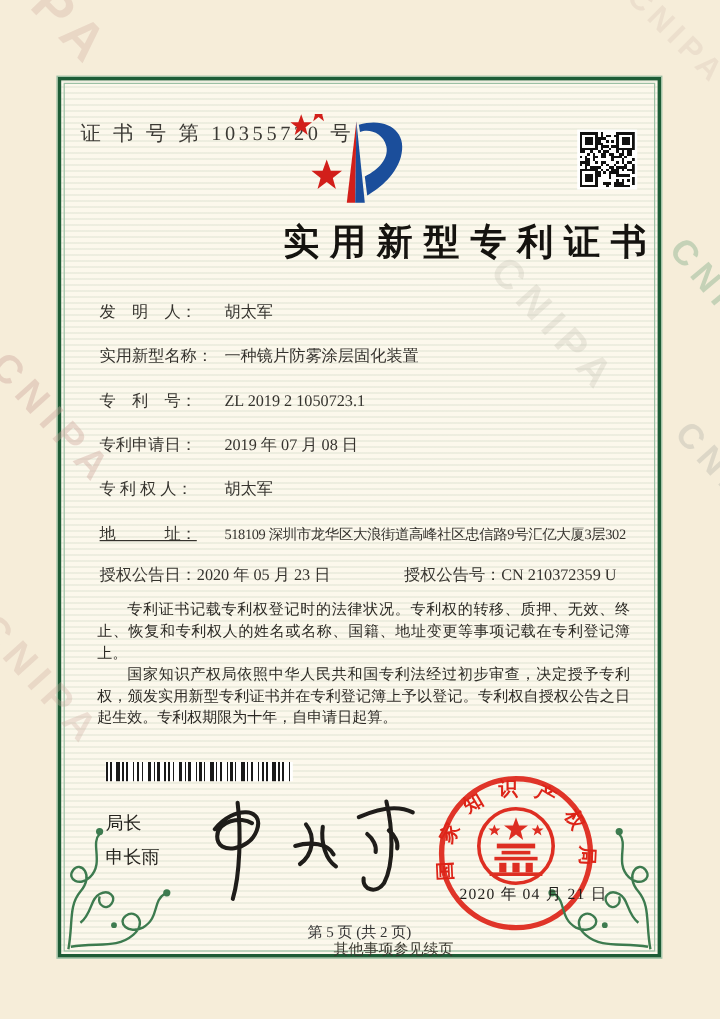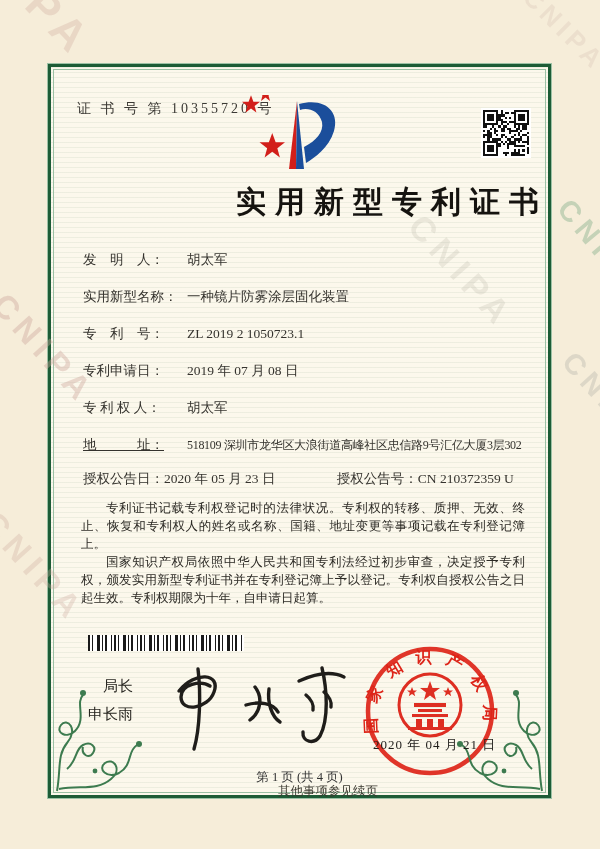--- a/index.html
+++ b/index.html
@@ -17,21 +17,21 @@
     position:absolute;left:48px;top:64px;width:497px;height:728px;
     border:3px solid #1d5c36;outline:1px solid #9cc1a5;z-index:2;
     background:
       repeating-linear-gradient(180deg, rgba(139,168,138,0.13) 0 1px, rgba(0,0,0,0) 1px 5px),
       #fcf8ec;
   }
   .cert-inner{
     position:absolute;left:2px;top:2px;right:2px;bottom:2px;
     border:1px solid #9cc1a5;
   }
-  .certno{position:absolute;left:26px;top:33px;font-size:14px;letter-spacing:3px;color:#3c3a35;}
+  .certno{position:absolute;left:16px;top:33px;font-size:17px;letter-spacing:3px;color:#3c3a35;}
   .logo{position:absolute;left:185px;top:28px;width:130px;height:84px;}
   .qr{position:absolute;left:430px;top:41px;width:46px;height:46px;background:#fff;padding:2px;}
   .title{
     position:absolute;left:0;top:115px;width:100%;text-align:right;
     font-size:30px;font-weight:bold;letter-spacing:9px;color:#15130f;
   }
   .fields{position:absolute;left:32px;top:184px;width:440px;font-size:13.5px;color:#35332e;}
   .frow{height:37px;white-space:nowrap;}
   .frow .lab{display:inline-block;min-width:104px;}
   .frow.addr{height:34px;font-size:12px;letter-spacing:-0.3px;}
@@ -43,26 +43,26 @@
     font-size:12.5px;line-height:18px;color:#2c2a25;text-align:justify;
   }
   .paras p{margin:0;text-indent:2em;}
   .barcode{
     position:absolute;left:37px;top:568px;width:156px;height:16px;
     background:repeating-linear-gradient(90deg,
       #191919 0 2px,#fff 2px 4px,#191919 4px 5px,#fff 5px 9px,
       #191919 9px 12px,#fff 12px 14px,#191919 14px 15px,#fff 15px 17px,
       #191919 17px 19px,#fff 19px 23px,#191919 23px 24px,#fff 24px 26px);
   }
-  .signer{position:absolute;left:37px;top:610px;font-size:15px;color:#26241f;font-family:"Liberation Sans",sans-serif;text-align:right;}
+  .signer{position:absolute;left:37px;top:610px;font-size:15px;color:#26241f;font-family:"Liberation Sans",sans-serif;}
   .signer div{margin-bottom:9px;}
   .signature{position:absolute;left:100px;top:592px;}
   .seal{position:absolute;left:309px;top:574px;width:140px;height:140px;}
   .sealdate{
-    position:absolute;left:322px;top:669px;width:120px;text-align:center;
+    position:absolute;left:332px;top:669px;width:120px;text-align:center;
     font-size:13px;color:#1f1d1a;letter-spacing:1px;white-space:nowrap;z-index:5;
   }
   .pagenum{position:absolute;left:0;top:702px;width:100%;text-align:center;font-size:12.5px;color:#333;}
   .belownote{position:absolute;left:0;top:783px;width:100%;text-align:center;font-size:12.5px;color:#3a382f;z-index:3;padding-left:28px;}
   .flourish{position:absolute;z-index:4;}
   .fl-bl{left:2px;bottom:2px;}
   .fl-br{right:2px;bottom:2px;transform:scaleX(-1);}
 </style>
 </head>
 <body>
@@ -293,21 +293,21 @@
       <rect x="58" y="68" width="24" height="3"></rect>
       <rect x="52" y="73" width="36" height="3"></rect>
       <rect x="56" y="78" width="6" height="8"></rect>
       <rect x="67" y="78" width="6" height="8"></rect>
       <rect x="78" y="78" width="6" height="8"></rect>
       <rect x="48" y="86" width="44" height="3"></rect>
     </g>
   </svg>
   <div class="sealdate">2020 年 04 月 21 日</div>
 
-  <div class="pagenum">第 1 页 (共 4 页)</div>
+  <div class="pagenum">第 5 页 (共 2 页)</div>
 
   <svg class="flourish fl-bl" width="92" height="120" viewBox="0 0 92 120">
     <g fill="none" stroke="#3d7b4f" stroke-width="2">
       <path d="M4,118 C8,96 4,82 14,70 C26,56 14,44 8,52 C2,60 14,66 22,58 C34,46 22,30 30,22"></path>
       <path d="M6,116 C28,112 44,118 58,106 C70,96 60,84 52,90 C44,96 54,106 66,100 C80,92 74,78 84,72"></path>
       <path d="M14,96 C24,88 22,76 30,72 C38,68 44,74 40,80 C36,86 28,82 30,74"></path>
       <circle cx="30" cy="20" r="3" fill="#3d7b4f" stroke="none"></circle>
       <circle cx="86" cy="71" r="3" fill="#3d7b4f" stroke="none"></circle>
       <circle cx="42" cy="98" r="2.4" fill="#3d7b4f" stroke="none"></circle>
     </g>

